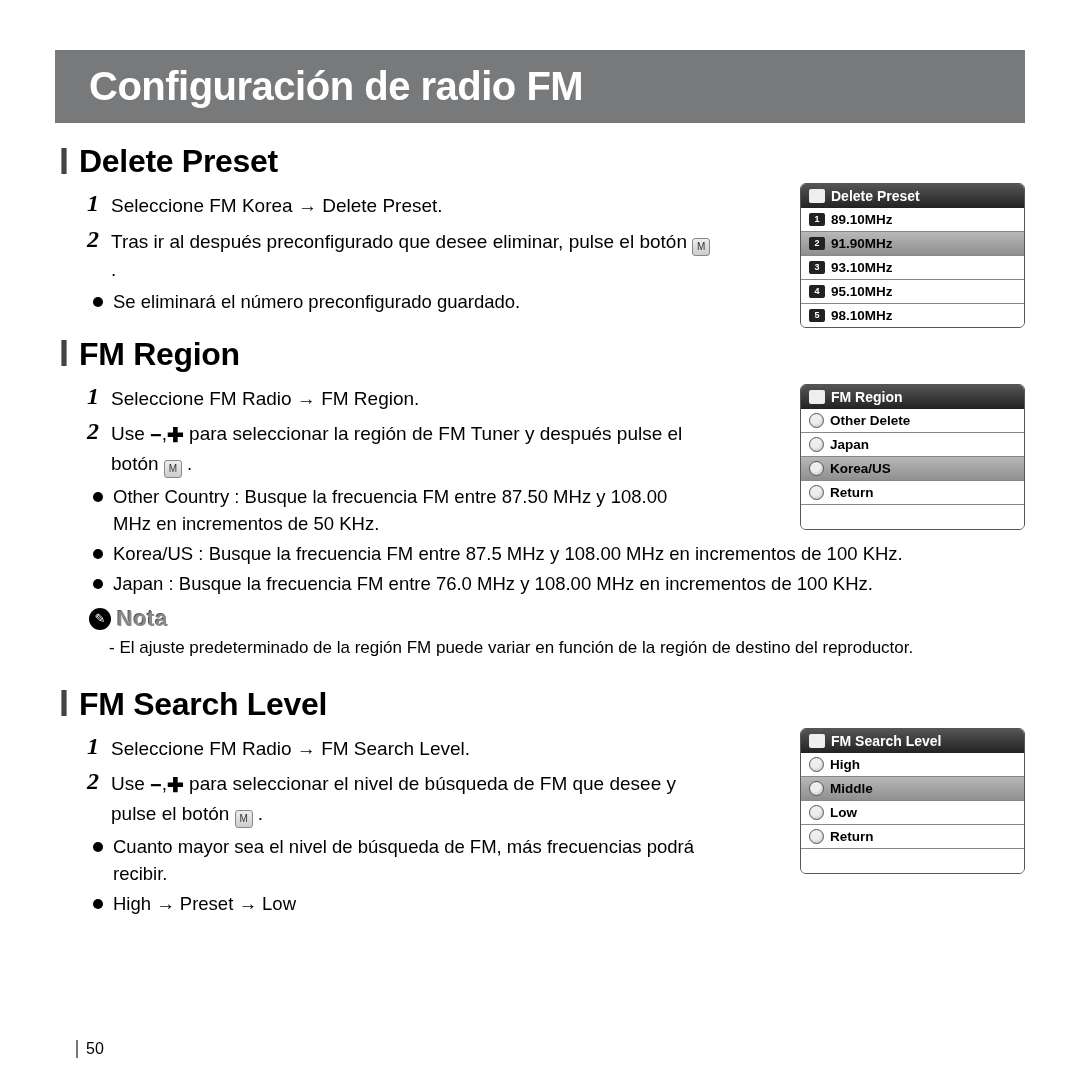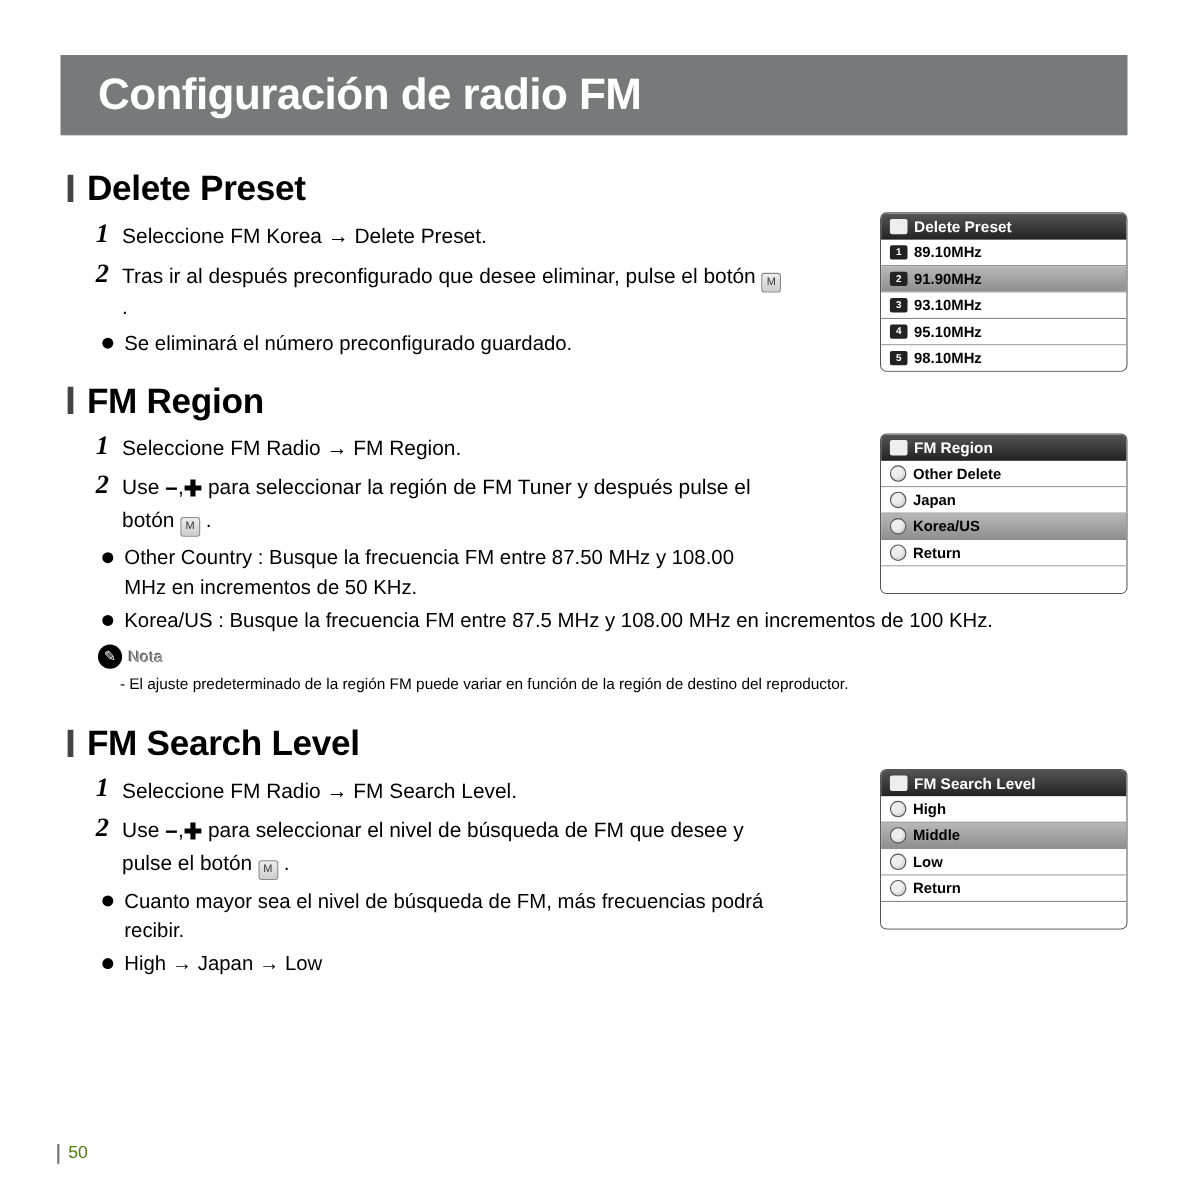--- a/index.html
+++ b/index.html
@@ -14,21 +14,21 @@
   }
   .page {
     padding: 50px 55px 0 55px;
   }
   .title-bar {
     background: #77797b;
     color: #fff;
     font-size: 40px;
     font-weight: bold;
     padding: 14px 20px 14px 34px;
-    margin-bottom: 30px;
+    margin-bottom: 20px;
     letter-spacing: -0.5px;
   }
   .section {
     margin-left: 4px;
     margin-bottom: 20px;
     position: relative;
   }
   .section-head {
     display: flex;
     align-items: center;
@@ -116,29 +116,29 @@
     width: 22px;
     height: 22px;
     background: #000;
     border-radius: 50%;
     color: #fff;
     font-size: 13px;
     text-align: center;
     line-height: 22px;
   }
   .note-label {
-    font-size: 14px;
-    font-weight: normal;
+    font-size: 22px;
+    font-weight: bold;
     color: #888;
     text-shadow: 1px 1px 0 #fff, -1px -1px 0 #555;
     letter-spacing: 0.5px;
   }
   .note-text {
     margin-left: 58px;
-    font-size: 14px;
+    font-size: 17px;
     line-height: 1.4;
     text-indent: -8px;
   }
   .screenshot {
     position: absolute;
     right: 0;
     width: 225px;
     border: 1px solid #555;
     border-radius: 6px;
     overflow: hidden;
@@ -198,23 +198,23 @@
   }
   .pm {
     display: inline-block;
     font-weight: bold;
     font-size: 20px;
     vertical-align: -2px;
   }
   .page-num {
     position: absolute;
     bottom: 22px;
-    left: 52px;
+    left: 76px;
     font-size: 16px;
-    color: #4d7c0f;
+    color: #000000;
     border-left: 2px solid #777;
     padding-left: 8px;
   }
   .col-wrap { position: relative; }
   .left-col { max-width: 660px; }
 </style>
 </head>
 <body>
 
 <div class="page">
@@ -315,20 +315,21 @@
       <div class="row">
           <span class="globe-icon"></span>
           <span>Return</span>
         </div>
       <div class="row" style="height:24px"></div>
     </div>
 
     <div class="bullets" style="margin-top:6px;">
       <div style="max-width:590px;">Other Country : Busque la frecuencia FM entre 87.50 MHz y 108.00 MHz en incrementos de 50 KHz.</div>
       <div>Korea/US : Busque la frecuencia FM entre 87.5 MHz y 108.00 MHz en incrementos de 100 KHz.</div>
+      <div>Japan : Busque la frecuencia FM entre 76.0 MHz y 108.00 MHz en incrementos de 100 KHz.</div>
     </div>
 
     <div class="note-head">
       <span class="note-icon">✎</span>
       <span class="note-label">Nota</span>
     </div>
     <div class="note-text">- El ajuste predeterminado de la región FM puede variar en función de la región de destino del reproductor.</div>
   </div>
 
   <div class="section col-wrap" style="margin-top:26px;">
@@ -345,21 +346,21 @@
         </div>
         <div class="step">
           <span class="num">2</span>
           <span class="body">
             <span>Use </span><span class="pm">−</span>,<span class="pm">✚</span><span> para seleccionar el nivel de búsqueda de FM que desee y pulse el botón </span> <span class="m-btn">M</span><span> .</span>
           </span>
         </div>
       </div>
       <div class="bullets">
         <div>Cuanto mayor sea el nivel de búsqueda de FM, más frecuencias podrá recibir.</div>
-        <div>High → Japan → Low</div>
+        <div>High → Preset → Low</div>
       </div>
     </div>
 
     <div class="screenshot" style="top:42px;">
       <div class="hdr">
         <span class="hdr-icon"></span>
         <span>FM Search Level</span>
       </div>
       <div class="row">
           <span class="globe-icon"></span>

